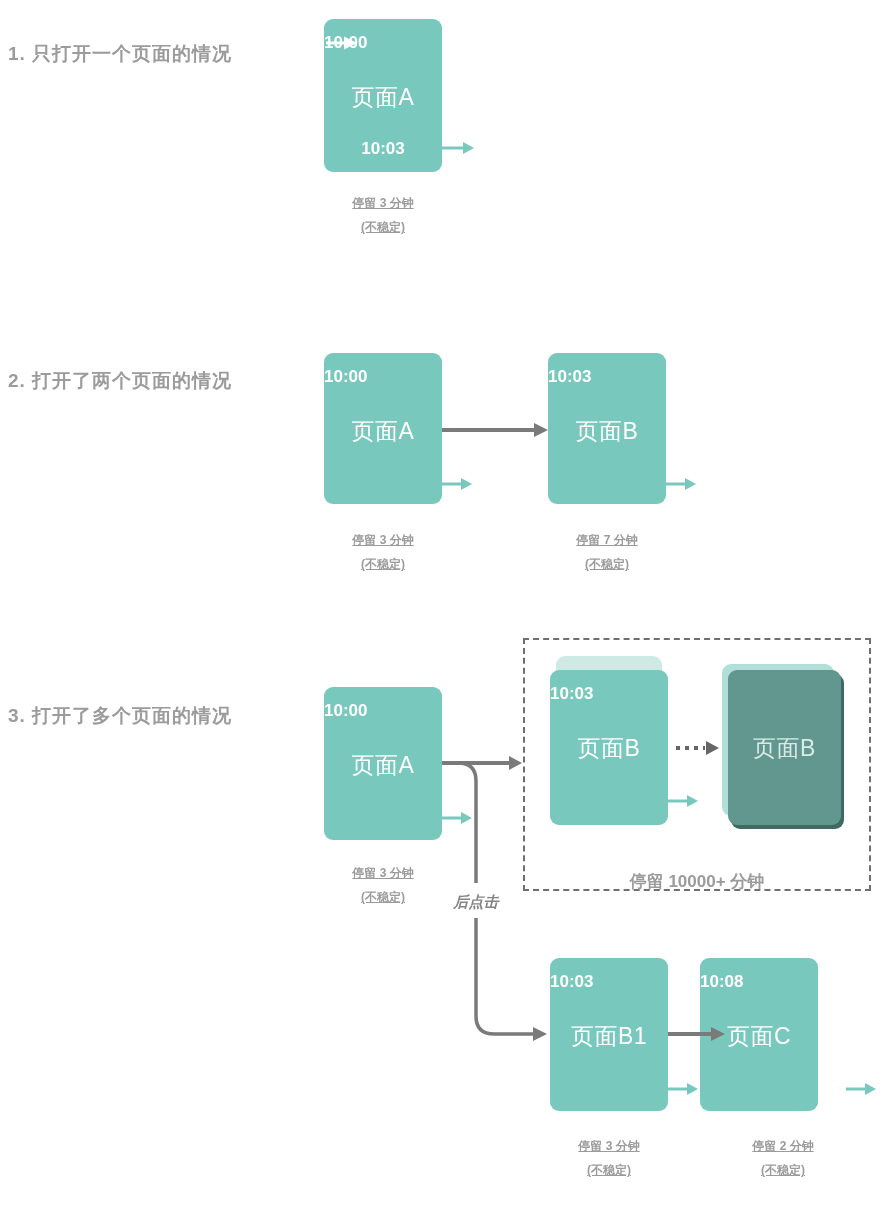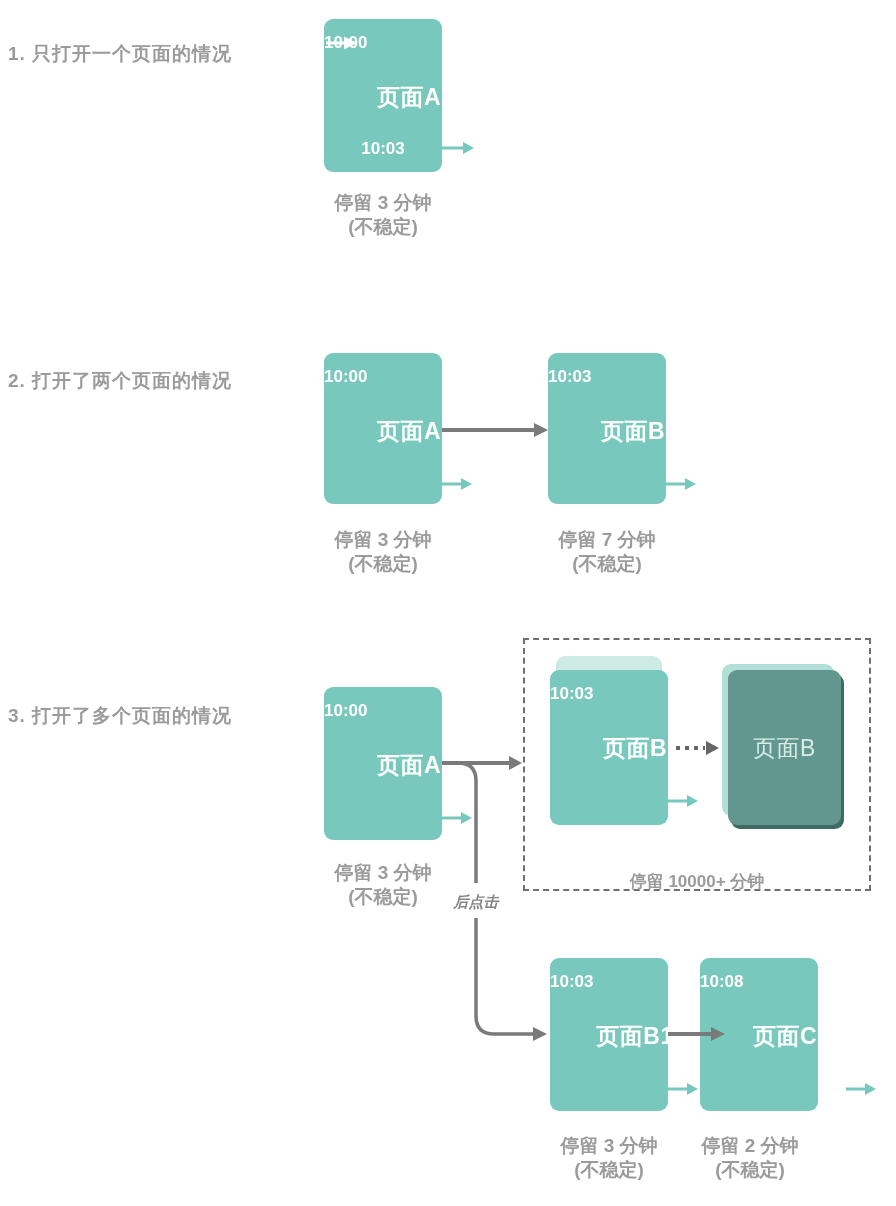--- a/index.html
+++ b/index.html
@@ -18,33 +18,33 @@
   .node{
     position:absolute;width:118px;height:153px;
     background:#79c8bd;border-radius:9px;z-index:2;
   }
   .node .time-top{
     position:absolute;top:14px;left:0;width:100%;
     color:#ffffff;font-size:17px;font-weight:bold;
   }
   .node .node-title{
     position:absolute;top:64px;left:0;width:100%;line-height:28px;
-    text-align:center;color:#ffffff;font-size:23px;font-weight:700;
+    text-align:center;color:#ffffff;font-size:23px;font-weight:400;
     letter-spacing:0.5px;
-    padding-left:26px;
   }
   .node .time-bottom{
     position:absolute;top:120px;left:0;width:100%;
     text-align:center;color:#ffffff;font-size:17px;font-weight:bold;
   }
 
   .caption{
     position:absolute;width:170px;text-align:center;
-    color:#9b9b9b;font-size:19px;font-weight:bold;line-height:24px;
+    color:#9b9b9b;font-size:12px;font-weight:bold;line-height:24px;
     z-index:3;
+    text-decoration:underline;
   }
 
   .dashed-box{
     position:absolute;left:523px;top:638px;width:348px;height:253px;
     border:2px dashed #6f6f6f;box-sizing:border-box;z-index:1;
   }
 
   .ghost-card{
     position:absolute;background:#cdeae5;border-radius:9px;z-index:1;
   }
@@ -153,21 +153,21 @@
 
   <div class="node" style="left:700px;top:958px;">
     <div class="time-top">10:08</div>
     <div class="node-title">页面C</div>
   </div>
 
   <div class="caption" style="left:524px;top:1134px;">
     <div>停留 3 分钟</div>
     <div>(不稳定)</div>
   </div>
-  <div class="caption" style="left:665px;top:1134px;">
+  <div class="caption" style="left:698px;top:1134px;">
     <div>停留 2 分钟</div>
     <div>(不稳定)</div>
   </div>
 
   <svg class="connectors" viewBox="0 0 896 1206">
 
     <g>
       <line x1="326" y1="43" x2="345" y2="43" stroke="#ffffff" stroke-width="3"></line>
       <polygon points="357,43 344,36.5 344,49.5" fill="#ffffff"></polygon>
     </g>

